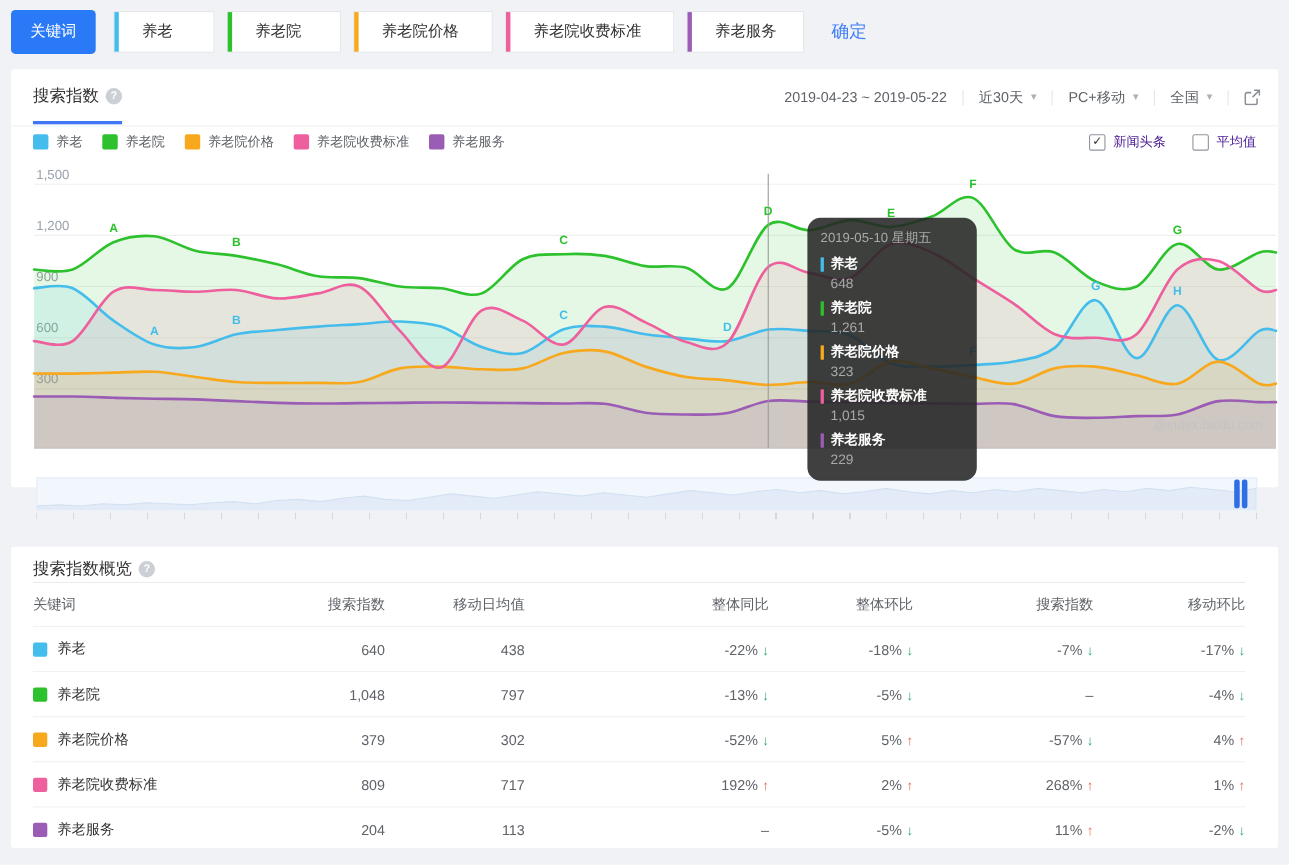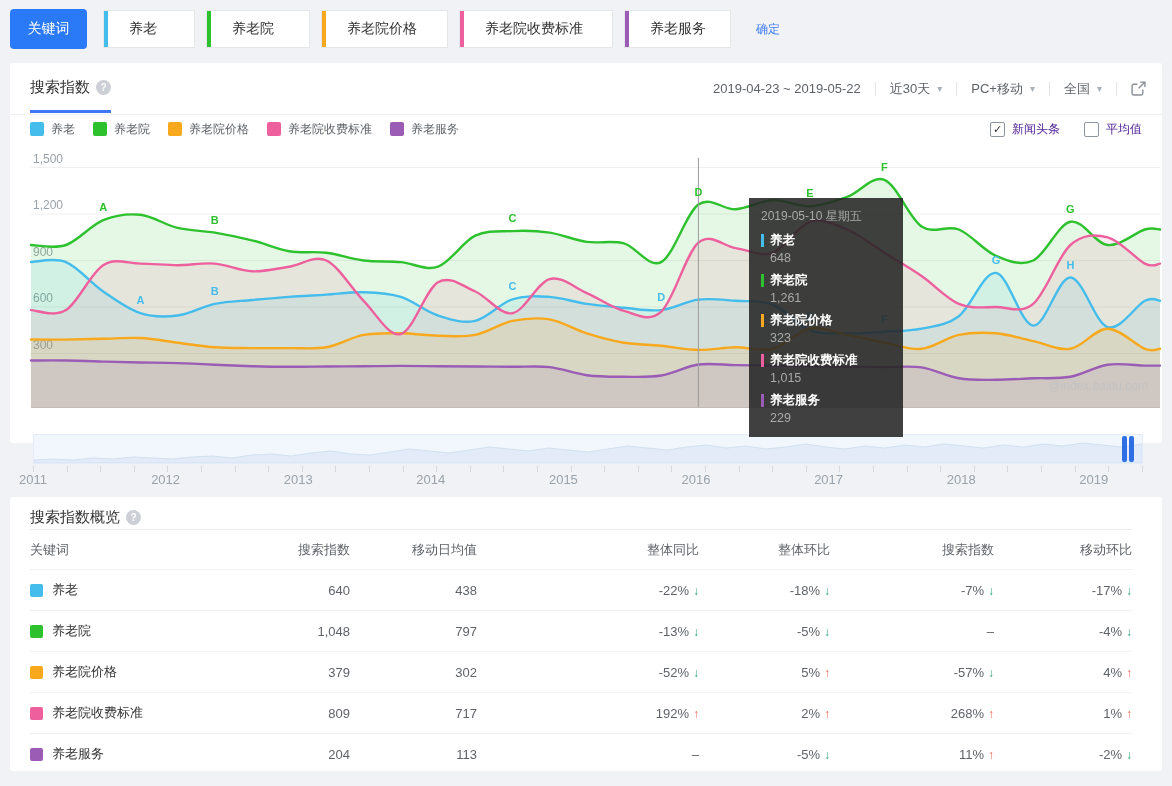--- a/index.html
+++ b/index.html
@@ -4,21 +4,21 @@
 <style>
   html,body{margin:0;padding:0}
   body{width:1172px;height:786px;font-family:"Liberation Sans","DejaVu Sans",sans-serif;-webkit-font-smoothing:antialiased}
   .page{position:relative;width:1172px;height:786px;background:#f0f2f5;overflow:hidden}
 
   
   .topbar{position:absolute;top:9px;left:10px;right:10px;height:40px;display:flex;align-items:center}
   .kw-btn{height:40px;width:77px;background:#2a7af7;color:#fff;font-size:14px;border:none;border-radius:4px;margin-right:16px;cursor:pointer;font-family:inherit}
   .kw-box{height:38px;background:#fff;border:1px solid #e4e6ea;display:flex;align-items:center;padding-left:25px;position:relative;margin-right:11px;font-size:14px;color:#333;box-sizing:border-box}
   .kw-box .bar{position:absolute;left:0;top:0;bottom:0;width:4px}
-  .confirm{margin-left:14px;color:#3e7ef7;font-size:12px;cursor:pointer;text-decoration:none}
+  .confirm{margin-left:14px;color:#3e7ef7;font-size:16px;cursor:pointer;text-decoration:none}
 
   
   .panel{position:absolute;left:10px;width:1152px;background:#fff;border-radius:3px}
   .chart-panel{top:63px;height:380px}
   .table-panel{top:497px;height:274px}
 
   .panel-head{position:relative;height:51px;border-bottom:1px solid #f0f1f2}
   .tab{position:absolute;left:20px;top:15px;font-size:15px;color:#333;padding-bottom:13px;border-bottom:3px solid #3e76f6;display:flex;align-items:center;cursor:pointer}
   .help{display:inline-flex;align-items:center;justify-content:center;width:15px;height:15px;border-radius:50%;background:#ccd0d6;color:#fff;font-size:10px;margin-left:6px;font-weight:700}
   .controls{position:absolute;right:16px;top:0;height:51px;display:flex;align-items:center;font-size:13px;color:#5f6368}
@@ -34,21 +34,21 @@
   .legend-item span.lbl{font-size:12px;color:#5f6368}
   .checks{display:flex;align-items:center}
   .check-item{display:flex;align-items:center;margin-left:24px;cursor:pointer}
   .cbox{width:13px;height:13px;border:1px solid #8f959e;border-radius:2px;background:#fff;display:flex;align-items:center;justify-content:center;font-size:11px;color:#333;line-height:1}
   .check-item span.lbl{font-size:12px;color:#4c1d95;margin-left:7px}
 
   #chart-svg{position:absolute;left:0;top:87px}
   #xlabels{position:absolute;left:0;top:348px;width:1152px;height:16px}
   #xlabels span{position:absolute;transform:translateX(-50%);font-size:12px;color:#9aa2ab;white-space:nowrap}
 
-  .tooltip{position:absolute;left:739px;top:135px;width:130px;background:rgba(37,37,37,0.88);border-radius:0;padding:10px 12px 12px;z-index:6}
+  .tooltip{position:absolute;left:724px;top:135px;width:130px;background:rgba(37,37,37,0.88);border-radius:12px;padding:10px 12px 12px;z-index:6}
   .tt-title{font-size:12px;color:#a9a9a9;margin-bottom:4px;white-space:nowrap}
   .tt-name{display:flex;align-items:center;font-size:12.5px;font-weight:700;color:#fff;margin-top:7px;white-space:nowrap}
   .tt-bar{width:3px;height:13px;margin-right:6px;flex:none}
   .tt-val{margin-left:9px;color:#a9a9a9;font-size:12.5px;margin-top:2px}
 
   .timeline{position:absolute;left:23px;width:1110px;top:371px;height:30px;background:#f2f7fd;border:1px solid #e3edf9;box-sizing:border-box}
   #spark{position:absolute;left:0;bottom:0}
   .handle{position:absolute;top:1px;width:5px;height:26px;background:#2f6fe4;border-radius:2px;cursor:ew-resize}
   .h1{right:15px}.h2{right:8px}
   .tickstrip{position:absolute;left:23px;width:1110px;top:403px;height:6px;background:repeating-linear-gradient(90deg,#d5d8dc 0 1px,transparent 1px 33.6px)}
@@ -225,31 +225,20 @@
     </div>
 
     <div class="timeline">
       <svg id="spark" width="1108" height="28">
           <path d="M0,28L0.0,25.0L19.8,24.0L39.6,25.0L59.4,23.0L79.1,24.0L98.9,22.0L118.7,23.0L138.5,24.0L158.3,22.0L178.1,21.0L197.9,23.0L217.6,20.0L237.4,19.0L257.2,21.0L277.0,18.0L296.8,16.0L316.6,19.0L336.4,20.0L356.1,17.0L375.9,14.0L395.7,16.0L415.5,18.0L435.3,15.0L455.1,12.0L474.9,14.0L494.6,16.0L514.4,13.0L534.2,15.0L554.0,17.0L573.8,14.0L593.6,11.0L613.4,13.0L633.1,15.0L652.9,12.0L672.7,10.0L692.5,13.0L712.3,11.0L732.1,14.0L751.9,12.0L771.6,9.0L791.4,12.0L811.2,14.0L831.0,11.0L850.8,13.0L870.6,10.0L890.4,12.0L910.1,9.0L929.9,11.0L949.7,13.0L969.5,10.0L989.3,12.0L1009.1,9.0L1028.9,11.0L1048.6,8.0L1068.4,10.0L1088.2,12.0L1108.0,9.0L1108,28Z" fill="#e2ebf7" stroke="#d2e0f1"></path>
         </svg>
       <div class="handle h1"></div>
       <div class="handle h2"></div>
     </div>
     <div class="tickstrip"></div>
-    <div id="years">
-        <span style="left: 23px;">2011</span>
-        <span style="left: 155.6px;">2012</span>
-        <span style="left: 288.2px;">2013</span>
-        <span style="left: 420.8px;">2014</span>
-        <span style="left: 553.4px;">2015</span>
-        <span style="left: 686px;">2016</span>
-        <span style="left: 818.6px;">2017</span>
-        <span style="left: 951.2px;">2018</span>
-        <span style="left: 1083.8px;">2019</span>
-      </div>
   </section>
 
   <section class="panel table-panel">
     <div class="tbl-title">
       <span>搜索指数概览</span>
       <span class="help">?</span>
     </div>
     <div class="tgrid thead" id="thead">
         <span>关键词</span>
         <span class="num">搜索指数</span>

